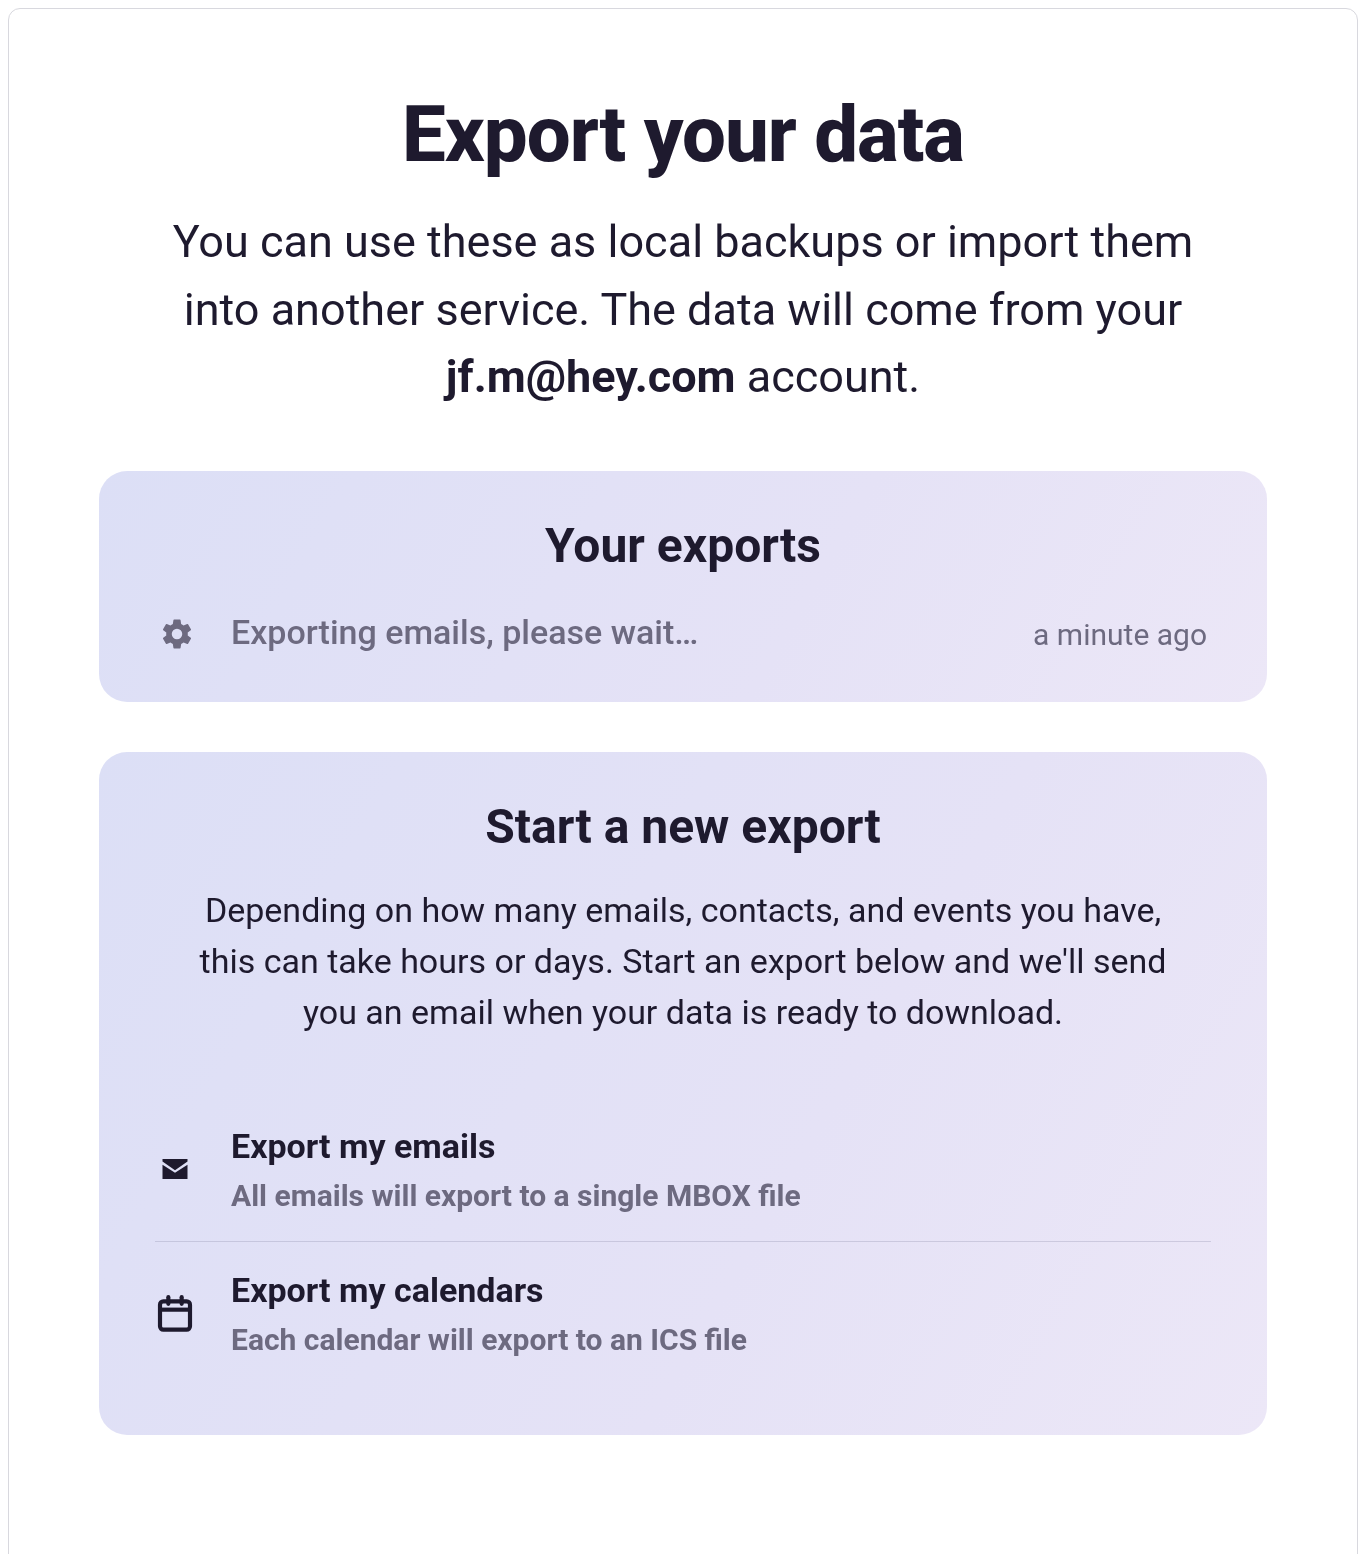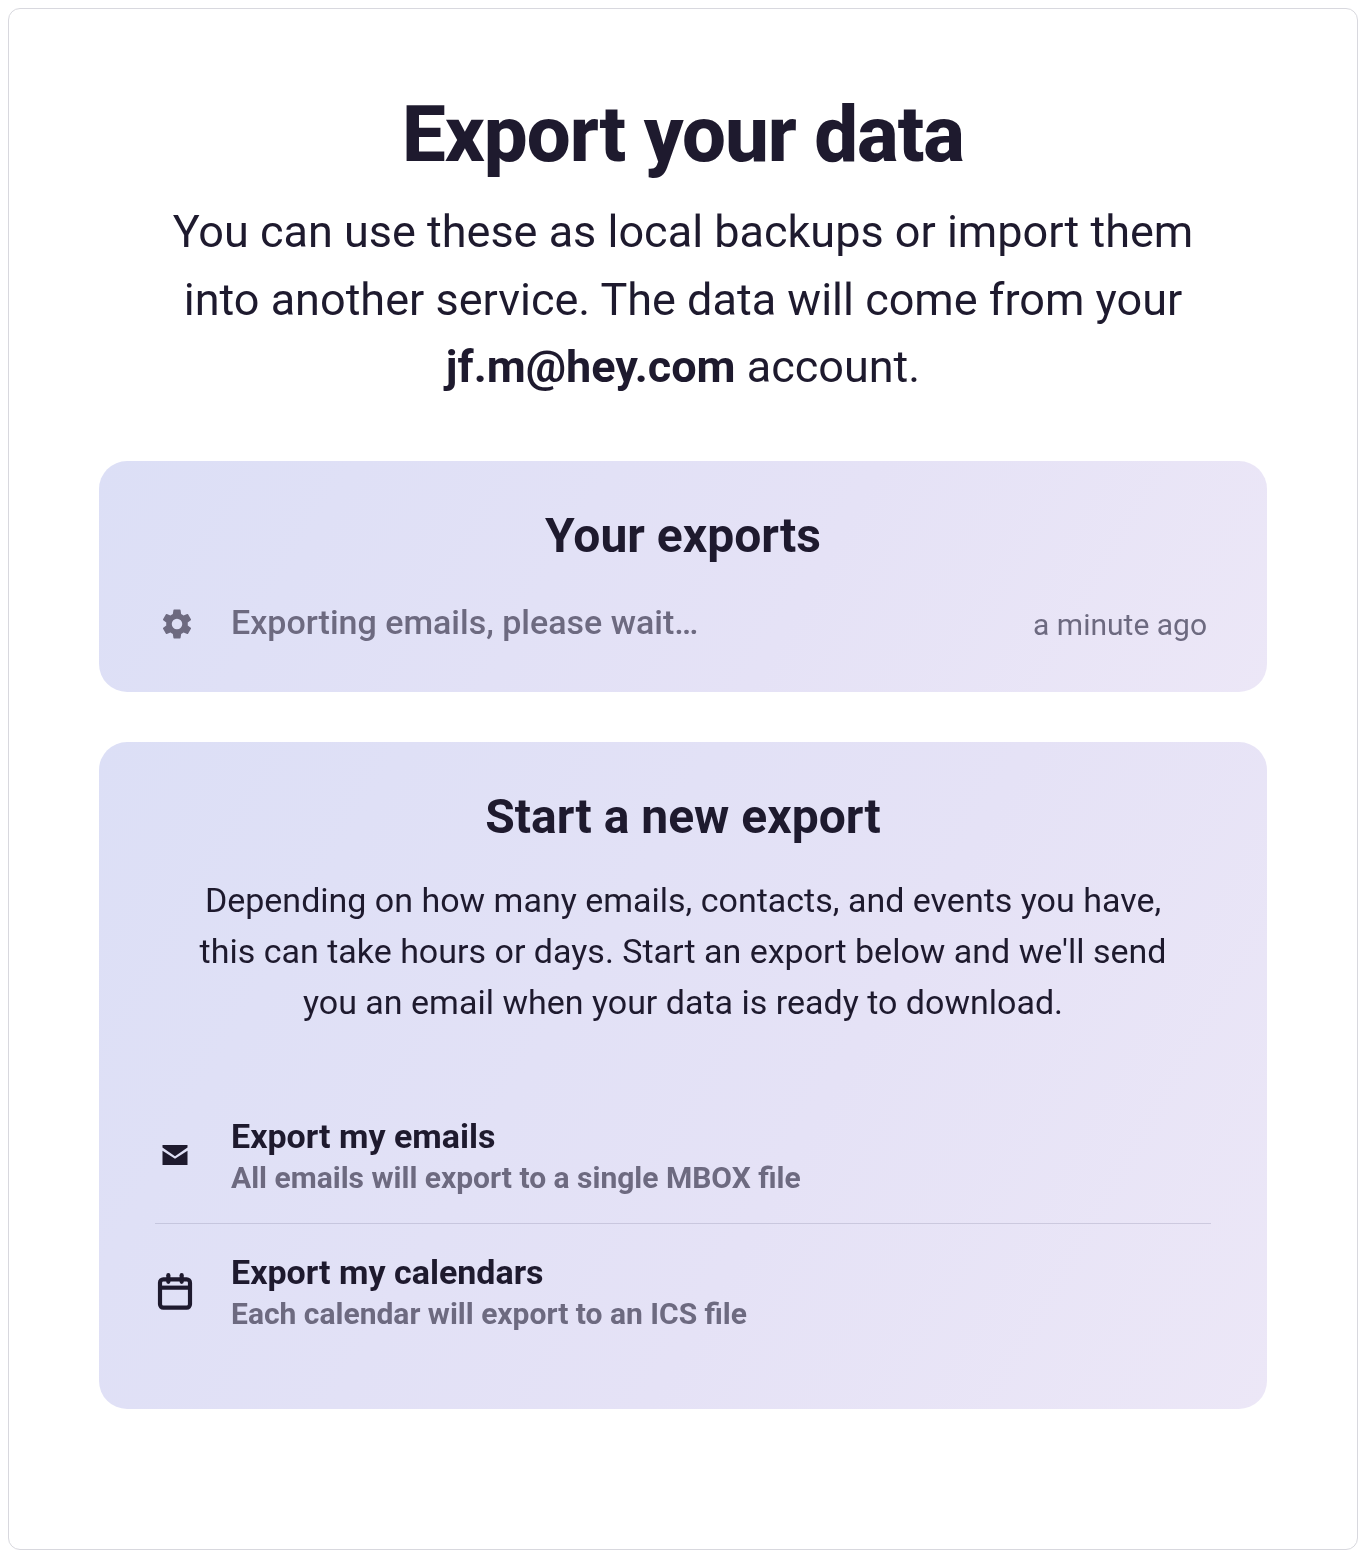--- a/index.html
+++ b/index.html
@@ -19,21 +19,21 @@
       border-radius: 12px;
       padding: 80px 90px 90px 90px;
       min-height: 1538px;
     }
     .page-title {
       font-size: 78px;
       font-weight: 800;
       color: #1e1a2e;
       text-align: center;
       letter-spacing: -1px;
-      margin-bottom: 18px;
+      margin-bottom: 28px;
     }
     .page-subtitle {
       font-size: 45px;
       font-weight: 400;
       color: #1e1a2e;
       text-align: center;
       line-height: 1.5;
       max-width: 1060px;
       margin: 0 auto 60px auto;
     }
@@ -104,21 +104,21 @@
       height: 40px;
       flex-shrink: 0;
       color: #1e1a2e;
       display: flex;
       align-items: center;
       justify-content: center;
     }
     .export-text {
       display: flex;
       flex-direction: column;
-      gap: 4px;
+      gap: 12px;
     }
     .export-label {
       font-size: 34px;
       font-weight: 700;
       color: #1e1a2e;
     }
     .export-desc {
       font-size: 30px;
       font-weight: 700;
       color: #6d6a80;

